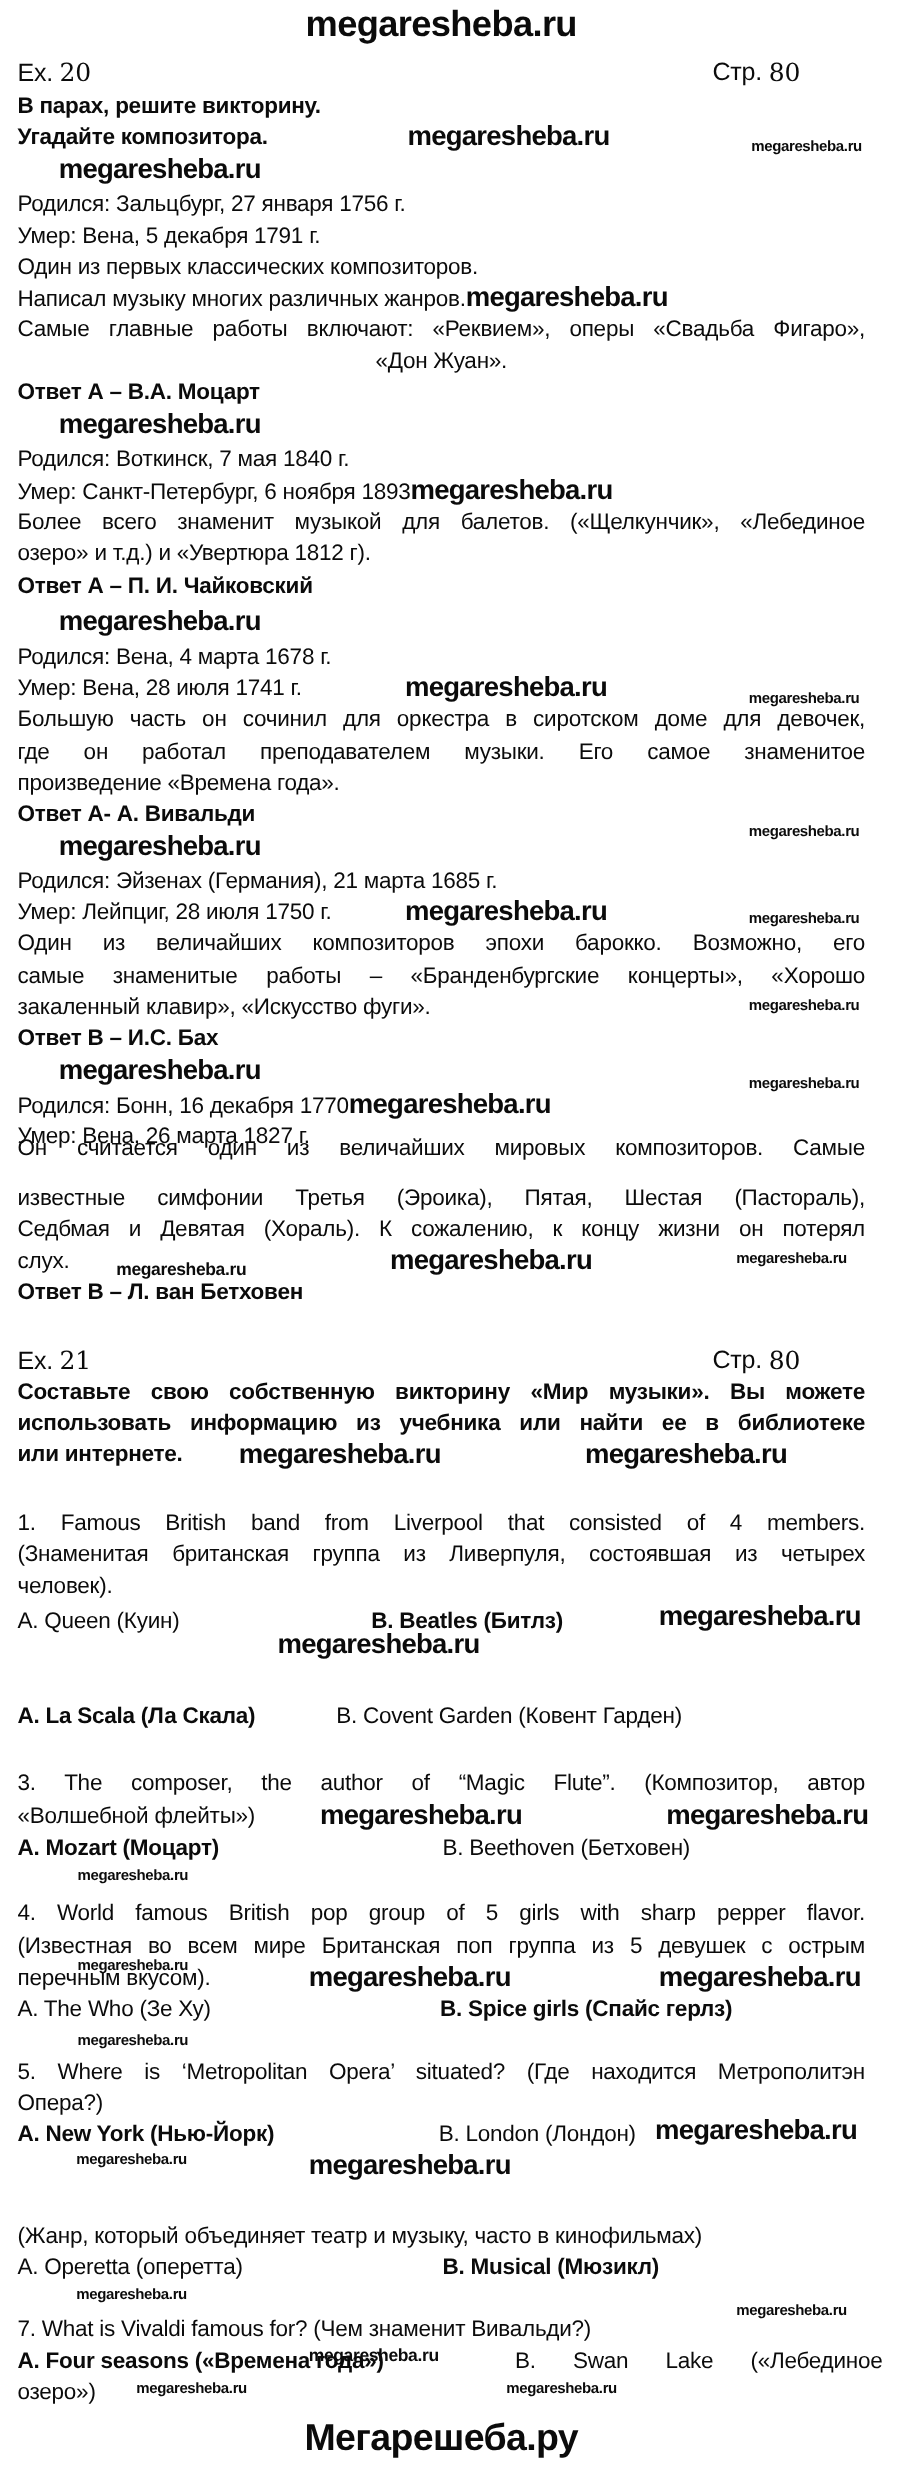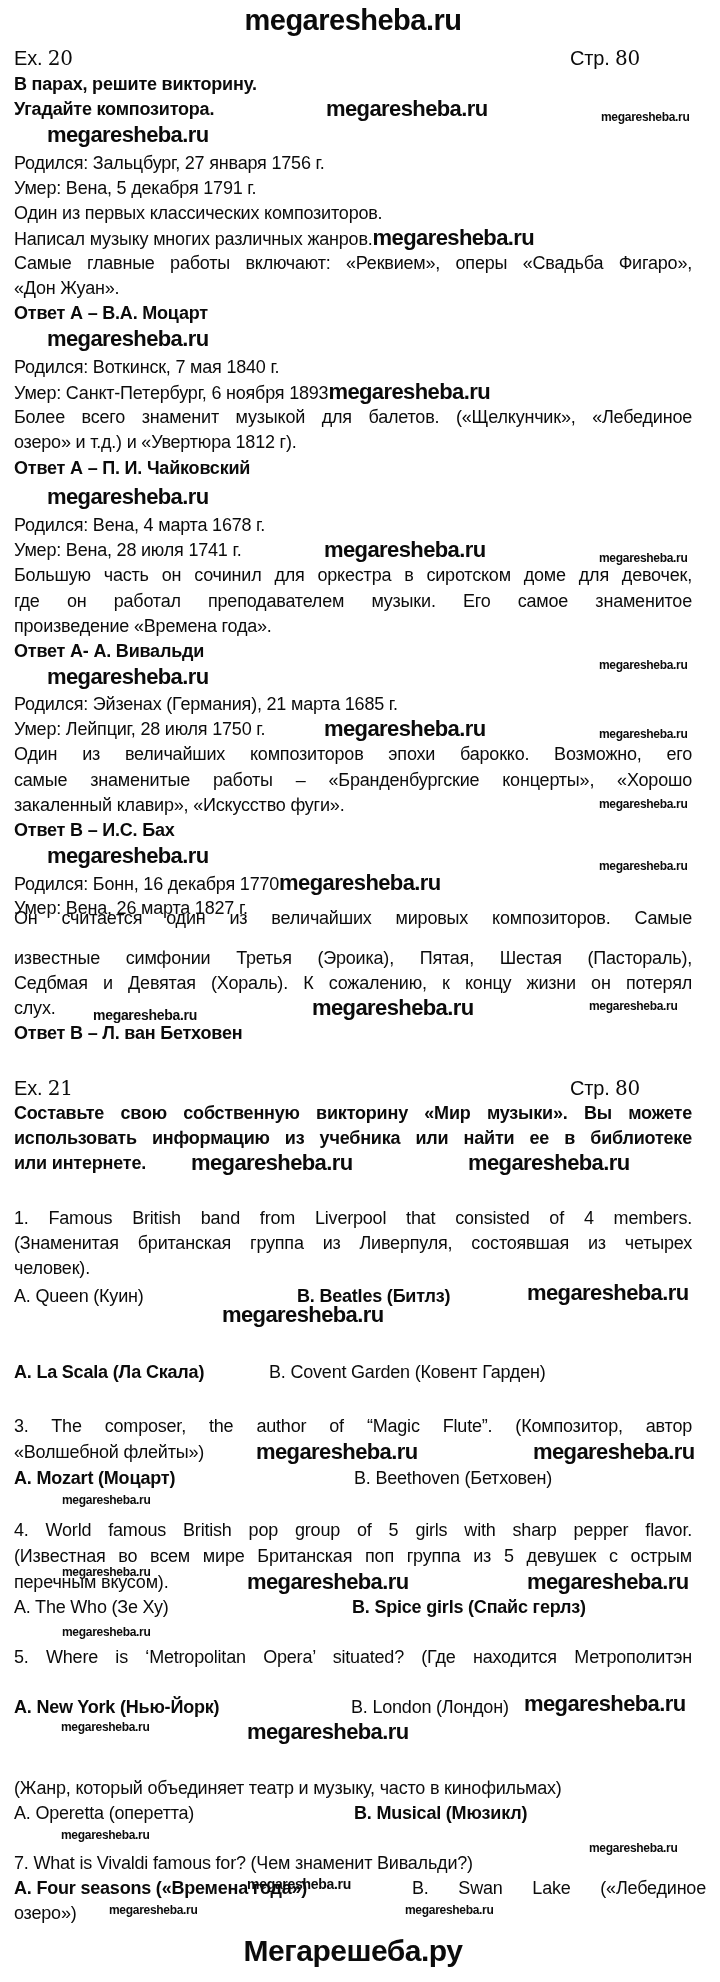--- a/index.html
+++ b/index.html
@@ -27,21 +27,21 @@
     <div class="line c" style="top: 4px;"><span class="seg brand">megaresheba.ru</span></div>
     <div class="line" style="top: 46px;"><span class="seg h">Ex. </span><span class="seg h serif">20</span><span class="seg h abs" style="left: 556px;">Стр. </span><span class="seg h serif abs" style="left: 601px;">80</span></div>
     <div class="line" style="top: 72px;"><span class="seg b">В парах, решите викторину.</span></div>
     <div class="line" style="top: 97px;"><span class="seg b">Угадайте композитора.</span><span class="seg wm-xl abs" style="left: 312px;">megaresheba.ru</span><span class="seg wm-sm abs" style="left: 587px; top: 8px;">megaresheba.ru</span></div>
     <div class="line" style="top: 123px;"><span class="seg wm-xl abs" style="left: 33px;">megaresheba.ru</span></div>
     <div class="line" style="top: 151px;"><span class="seg">Родился: Зальцбург, 27 января 1756 г.</span></div>
     <div class="line" style="top: 176px;"><span class="seg">Умер: Вена, 5 декабря 1791 г.</span></div>
     <div class="line" style="top: 201px;"><span class="seg">Один из первых классических композиторов.</span></div>
     <div class="line" style="top: 226px;"><span class="seg">Написал музыку многих различных жанров.</span><span class="seg wm-xl">megaresheba.ru</span></div>
     <div class="line j" style="top: 251px;"><span class="seg">Самые главные работы включают: «Реквием», оперы «Свадьба Фигаро»,</span></div>
-    <div class="line" style="top: 276px;"><span class="seg">«Дон Жуан».</span></div>
+    <div class="line" style="top: 276px; text-align: center;"><span class="seg">«Дон Жуан».</span></div>
     <div class="line" style="top: 301px;"><span class="seg b">Ответ А – В.А. Моцарт</span></div>
     <div class="line" style="top: 327px;"><span class="seg wm-xl abs" style="left: 33px;">megaresheba.ru</span></div>
     <div class="line" style="top: 355px;"><span class="seg">Родился: Воткинск, 7 мая 1840 г.</span></div>
     <div class="line" style="top: 380px;"><span class="seg">Умер: Санкт-Петербург, 6 ноября 1893</span><span class="seg wm-xl">megaresheba.ru</span></div>
     <div class="line j" style="top: 405px;"><span class="seg">Более всего знаменит музыкой для балетов. («Щелкунчик», «Лебединое</span></div>
     <div class="line" style="top: 430px;"><span class="seg">озеро» и т.д.) и «Увертюра 1812 г).</span></div>
     <div class="line" style="top: 456px;"><span class="seg b">Ответ А – П. И. Чайковский</span></div>
     <div class="line" style="top: 485px;"><span class="seg wm-xl abs" style="left: 33px;">megaresheba.ru</span></div>
     <div class="line" style="top: 513px;"><span class="seg">Родился: Вена, 4 марта 1678 г.</span></div>
     <div class="line" style="top: 538px;"><span class="seg">Умер: Вена, 28 июля 1741 г.</span><span class="seg wm-xl abs" style="left: 310px;">megaresheba.ru</span><span class="seg wm-sm abs" style="left: 585px; top: 8px;">megaresheba.ru</span></div>
@@ -78,20 +78,21 @@
     <div class="line" style="top: 1440px;"><span class="seg">«Волшебной флейты»)</span><span class="seg wm-xl abs" style="left: 242px;">megaresheba.ru</span><span class="seg wm-xl abs" style="left: 519px;">megaresheba.ru</span></div>
     <div class="line" style="top: 1466px;"><span class="seg b">A. Mozart (Моцарт)</span><span class="seg abs" style="left: 340px;">B. Beethoven (Бетховен)</span></div>
     <div class="line" style="top: 1488px;"><span class="seg wm-sm abs" style="left: 48px;">megaresheba.ru</span></div>
     <div class="line j" style="top: 1518px;"><span class="seg">4. World famous British pop group of 5 girls with sharp pepper flavor.</span></div>
     <div class="line j" style="top: 1544px;"><span class="seg">(Известная во всем мире Британская поп группа из 5 девушек с острым</span></div>
     <div class="line" style="top: 1560px;"><span class="seg wm-sm abs" style="left: 48px;">megaresheba.ru</span></div>
     <div class="line" style="top: 1570px;"><span class="seg">перечным вкусом).</span><span class="seg wm-xl abs" style="left: 233px;">megaresheba.ru</span><span class="seg wm-xl abs" style="left: 513px;">megaresheba.ru</span></div>
     <div class="line" style="top: 1595px;"><span class="seg">A. The Who (Зе Ху)</span><span class="seg b abs" style="left: 338px;">B. Spice girls (Спайс герлз)</span></div>
     <div class="line" style="top: 1620px;"><span class="seg wm-sm abs" style="left: 48px;">megaresheba.ru</span></div>
     <div class="line j" style="top: 1645px;"><span class="seg">5. Where is ‘Metropolitan Opera’ situated? (Где находится Метрополитэн</span></div>
+    <div class="line" style="top: 1670px;"><span class="seg">Опера?)</span></div>
     <div class="line" style="top: 1695px;"><span class="seg b">A. New York (Нью-Йорк)</span><span class="seg abs" style="left: 337px;">B. London (Лондон)</span><span class="seg wm-xl abs" style="left: 510px; top: -3px;">megaresheba.ru</span></div>
     <div class="line" style="top: 1715px;"><span class="seg wm-sm abs" style="left: 47px;">megaresheba.ru</span><span class="seg wm-xl abs" style="left: 233px; top: 5px;">megaresheba.ru</span></div>
     <div class="line" style="top: 1776px;"><span class="seg">(Жанр, который объединяет театр и музыку, часто в кинофильмах)</span></div>
     <div class="line" style="top: 1801px;"><span class="seg">A. Operetta (оперетта)</span><span class="seg b abs" style="left: 340px;">B. Musical (Мюзикл)</span></div>
     <div class="line" style="top: 1823px;"><span class="seg wm-sm abs" style="left: 47px;">megaresheba.ru</span></div>
     <div class="line" style="top: 1836px;"><span class="seg wm-sm abs" style="left: 575px;">megaresheba.ru</span></div>
     <div class="line" style="top: 1851px;"><span class="seg">7. What is Vivaldi famous for? (Чем знаменит Вивальди?)</span></div>
     <div class="line" style="top: 1872px;"><span class="seg wm-md abs" style="left: 233px;">megaresheba.ru</span></div>
     <div class="line" style="top: 1876px;"><span class="seg b">A. Four seasons («Времена года»)</span><span class="seg abs jseg" style="left: 398px; width: 294px;">B. Swan Lake («Лебединое</span></div>
     <div class="line" style="top: 1898px;"><span class="seg wm-sm abs" style="left: 95px;">megaresheba.ru</span><span class="seg wm-sm abs" style="left: 391px;">megaresheba.ru</span></div>

